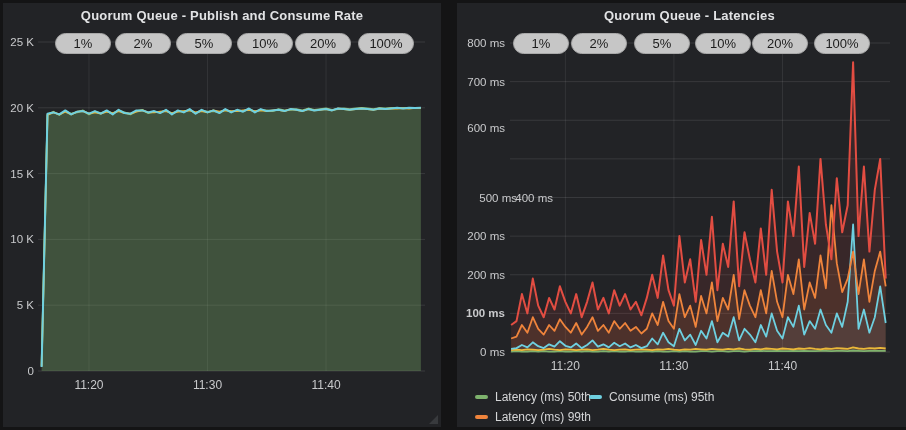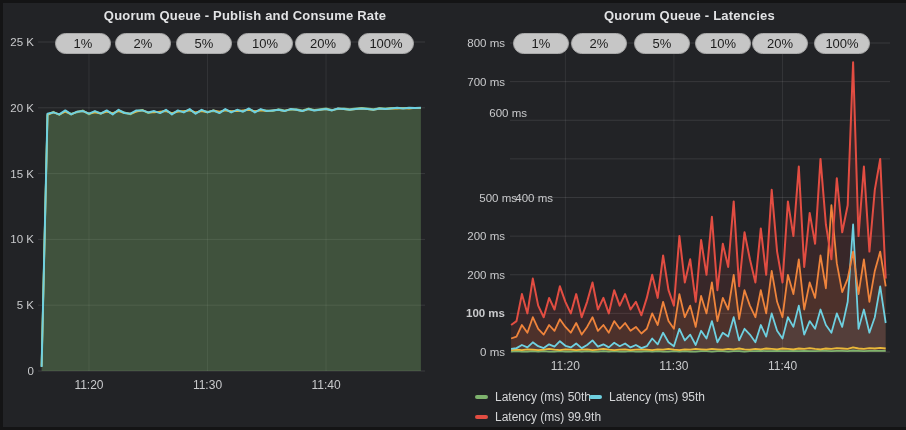--- a/index.html
+++ b/index.html
@@ -2,21 +2,21 @@
 <html><head>
 <meta charset="utf-8">
 <style>
   html,body{margin:0;padding:0;}
   body{
     width:906px;height:430px;position:relative;overflow:hidden;
     background:#141415;
     font-family:"Liberation Sans", sans-serif;
   }
   .panel{position:absolute;top:3px;height:424px;background:#222326;}
-  .panel-left{left:3px;width:438px;padding-left:46px;}
+  .panel-left{left:3px;width:438px;}
   .panel-right{left:457px;width:465px;}
   .panel-title{
     position:absolute;top:5px;left:0;width:100%;margin:0;
     text-align:center;font-size:13px;font-weight:700;color:#e2e3e5;
     letter-spacing:.2px;
   }
   .chart-svg{position:absolute;left:0;top:0;}
   .ytick{
     position:absolute;text-align:right;font-size:11.5px;color:#c9cacc;
     line-height:12px;white-space:nowrap;
@@ -116,43 +116,43 @@
       <polyline points="54.1,345.9 59.5,345.1 64.9,342.0 70.4,344.4 75.8,339.3 81.2,343.2 86.7,345.1 92.1,341.3 97.5,343.6 102.9,338.2 108.4,342.8 113.8,344.4 119.2,340.5 124.7,345.1 130.1,342.0 135.5,337.4 140.9,343.6 146.4,341.3 151.8,344.4 157.2,339.7 162.7,343.2 168.1,340.5 173.5,344.4 178.9,342.0 184.4,345.1 189.8,343.2 195.2,335.5 200.7,341.3 206.1,329.7 211.5,339.3 216.9,343.2 222.4,325.8 227.8,337.4 233.2,331.6 238.7,342.0 244.1,327.8 249.5,335.5 254.9,318.1 260.4,339.3 265.8,329.7 271.2,333.6 276.7,314.2 282.1,337.4 287.5,325.8 292.9,331.6 298.4,339.3 303.8,322.0 309.2,333.6 314.7,310.4 320.1,327.8 325.5,335.5 330.9,314.2 336.4,323.9 341.8,302.6 347.2,331.6 352.7,318.1 358.1,325.8 363.5,306.5 368.9,322.0 374.4,329.7 379.8,310.4 385.2,323.9 390.7,298.8 396.1,221.5 401.5,325.8 406.9,306.5 412.4,329.7 417.8,314.2 423.2,283.3 428.7,320.0" fill="none" stroke="#6ED0E0" stroke-width="1.8" stroke-linejoin="round" clip-path="url(#clip-1)"></polyline>
       <polyline points="54.1,335.5 59.5,333.6 64.9,322.0 70.4,329.7 75.8,314.2 81.2,325.8 86.7,331.6 92.1,322.0 97.5,327.8 102.9,316.2 108.4,323.9 113.8,329.7 119.2,320.0 124.7,331.6 130.1,323.9 135.5,314.2 140.9,327.8 146.4,322.0 151.8,329.7 157.2,318.1 162.7,325.8 168.1,320.0 173.5,327.8 178.9,323.9 184.4,330.5 189.8,325.8 195.2,310.4 200.7,322.0 206.1,298.8 211.5,318.1 216.9,325.8 222.4,291.1 227.8,314.2 233.2,302.6 238.7,323.9 244.1,293.0 249.5,310.4 254.9,279.5 260.4,318.1 265.8,294.9 271.2,306.5 276.7,271.8 282.1,316.2 287.5,287.2 292.9,302.6 298.4,314.2 303.8,287.2 309.2,310.4 314.7,267.9 320.1,298.8 325.5,314.2 330.9,271.8 336.4,291.1 341.8,256.3 347.2,306.5 352.7,279.5 358.1,294.9 363.5,252.4 368.9,285.3 374.4,202.2 379.8,260.2 385.2,289.1 390.7,275.6 396.1,248.6 401.5,291.1 406.9,256.3 412.4,298.8 417.8,267.9 423.2,248.6 428.7,283.3" fill="none" stroke="#EF843C" stroke-width="1.8" stroke-linejoin="round" clip-path="url(#clip-1)"></polyline>
       <polyline points="54.1,322.0 59.5,318.1 64.9,291.1 70.4,310.4 75.8,275.6 81.2,302.6 86.7,314.2 92.1,294.9 97.5,306.5 102.9,283.3 108.4,298.8 113.8,310.4 119.2,291.1 124.7,314.2 130.1,298.8 135.5,279.5 140.9,306.5 146.4,294.9 151.8,310.4 157.2,287.2 162.7,302.6 168.1,291.1 173.5,306.5 178.9,298.8 184.4,312.3 189.8,294.9 195.2,271.8 200.7,294.9 206.1,252.4 211.5,287.2 216.9,302.6 222.4,233.1 227.8,279.5 233.2,256.3 238.7,298.8 244.1,237.0 249.5,271.8 254.9,213.8 260.4,287.2 265.8,240.8 271.2,264.0 276.7,198.4 282.1,283.3 287.5,229.3 292.9,256.3 298.4,279.5 303.8,225.4 309.2,271.8 314.7,186.8 320.1,248.6 325.5,279.5 330.9,198.4 336.4,233.1 341.8,163.6 347.2,264.0 352.7,209.9 358.1,240.8 363.5,155.9 368.9,221.5 374.4,256.3 379.8,175.2 385.2,229.3 390.7,202.2 396.1,59.3 401.5,233.1 406.9,163.6 412.4,248.6 417.8,186.8 423.2,155.9 428.7,275.6" fill="none" stroke="#E24D42" stroke-width="2" stroke-linejoin="round" clip-path="url(#clip-1)"></polyline>
     </svg>
     <div class="ytick" style="left: 0px; width: 48px; top: 343px;">0 ms</div>
     <div class="ytick" style="left: 0px; width: 48px; top: 304.375px; font-weight: bold;">100 ms</div>
     <div class="ytick" style="left: 0px; width: 48px; top: 265.75px;">200 ms</div>
     <div class="ytick" style="left: 0px; width: 48px; top: 227.125px;">200 ms</div>
     <div class="ytick" style="left: 0px; width: 48px; top: 188.5px; padding-left: 48px;">400 ms</div>
     <div class="ytick" style="left: 12px; width: 48px; top: 149.875px; margin-top: 39px;">500 ms</div>
-    <div class="ytick" style="left: 0px; width: 48px; top: 104px; padding-left: 22px;">600 ms</div>
+    <div class="ytick" style="left: 0px; width: 48px; top: 119px;">600 ms</div>
     <div class="ytick" style="left: 0px; width: 48px; top: 72.625px;">700 ms</div>
     <div class="ytick" style="left: 0px; width: 48px; top: 34px;">800 ms</div>
     <div class="xtick" style="left: 108.371px; top: 357px;">11:20</div>
     <div class="xtick" style="left: 216.943px; top: 357px;">11:30</div>
     <div class="xtick" style="left: 325.514px; top: 357px;">11:40</div>
     <div class="pill" style="left: 84px;">1%</div>
     <div class="pill" style="left: 142px;">2%</div>
     <div class="pill" style="left: 205px;">5%</div>
     <div class="pill" style="left: 266px;">10%</div>
     <div class="pill" style="left: 323px;">20%</div>
     <div class="pill" style="left: 385px;">100%</div>
     <div class="legend" style="left: 18px; top: 381px;">
       <div class="legend-row">
         <div class="legend-item">
           <span class="swatch" style="background: rgb(126, 178, 109);"></span>
           <span class="legend-label">Latency (ms) 50th</span>
         </div>
         <div class="legend-item">
           <span class="swatch" style="background: rgb(110, 208, 224);"></span>
-          <span class="legend-label">Latency (ms) 95th</span>
+          <span class="legend-label">Consume (ms) 95th</span>
         </div>
       </div>
       <div class="legend-row">
         <div class="legend-item">
-          <span class="swatch" style="background: rgb(226, 77, 66);"></span>
-          <span class="legend-label">Latency (ms) 99.9th</span>
+          <span class="swatch" style="background: rgb(239, 132, 60);"></span>
+          <span class="legend-label">Latency (ms) 99th</span>
         </div>
       </div>
     </div>
   </section>
 
 </body></html>

